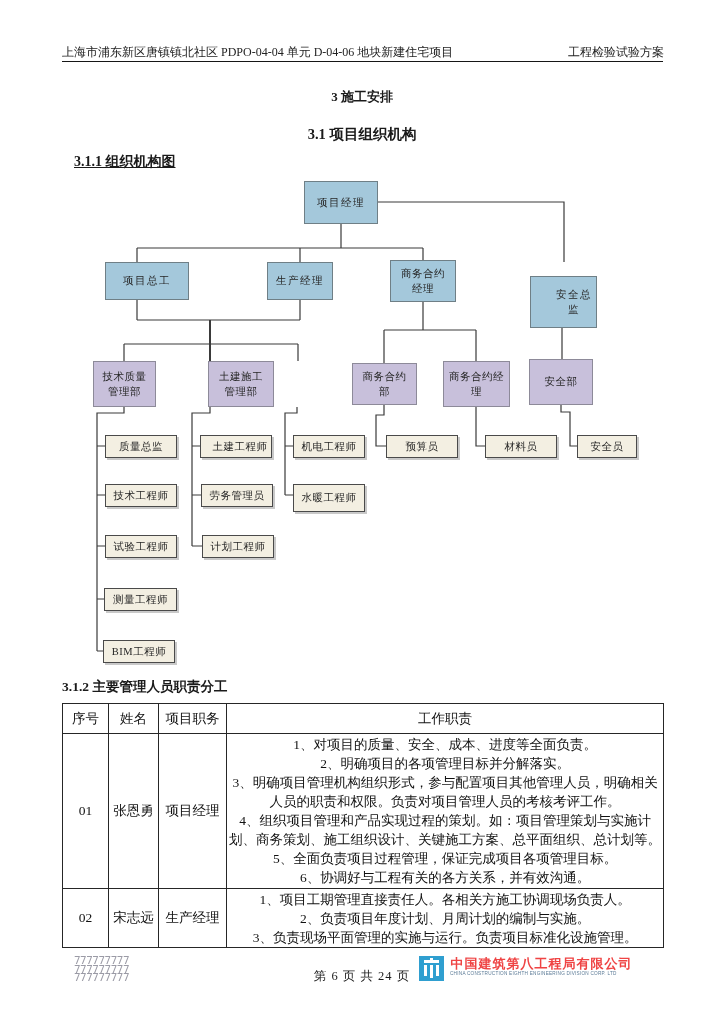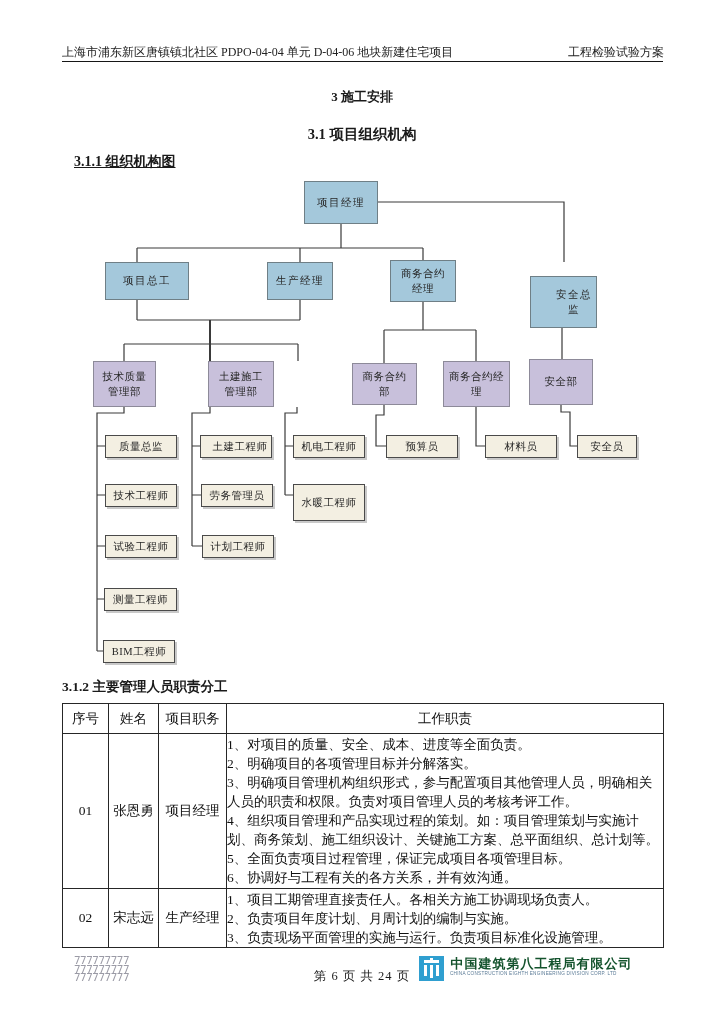--- a/index.html
+++ b/index.html
@@ -28,30 +28,30 @@
   .lv-dept{background:#C8C0DB;border:1px solid #8d8a99;letter-spacing:0.5px;padding:0 5px;}
   .lv-leaf{background:#F3EFE2;border:1px solid #4a4a4a;box-shadow:2px 2px 0 #c9c9c9;letter-spacing:0.5px;}
   
   table.duty{
     position:absolute;left:62px;top:703px;border-collapse:collapse;table-layout:fixed;
     width:601px;font-size:13.5px;color:#111;
   }
   table.duty td{border:1.5px solid #262626;vertical-align:middle;padding:0;}
   td.c-center{text-align:center;}
   td.c-duties{padding:4px 4px 4px 7px;vertical-align:middle;}
-  .duty-line{line-height:19px;}
+  .duty-line{line-height:19px;text-align:center;}
   
   .pageno{position:absolute;left:0;top:968px;width:724px;text-align:center;font-size:12.5px;letter-spacing:1px;}
   .wmark{position:absolute;left:74px;top:957px;color:#9b9ba6;font-family:"DejaVu Sans Mono","Liberation Mono",monospace;
          font-size:11px;letter-spacing:-0.5px;}
   .wmark .list-item{line-height:8.5px;height:8.5px;}
   .logo-wrap{position:absolute;right:60px;top:956px;display:flex;align-items:flex-start;}
   .logo-sq{width:25px;height:25px;margin-right:6px;flex:none;}
   .logo-cn{font-family:"Liberation Sans","DejaVu Sans",sans-serif;font-weight:bold;font-size:13px;
-           color:#14532d;letter-spacing:1px;line-height:15px;white-space:nowrap;}
+           color:#ef4444;letter-spacing:1px;line-height:15px;white-space:nowrap;}
   .logo-en{font-family:"Liberation Sans","DejaVu Sans",sans-serif;font-size:6px;color:#5a7a96;
            transform:scale(0.78);transform-origin:left top;white-space:nowrap;letter-spacing:0.3px;}
 </style>
 </head>
 <body>
 
 <div class="page">
 
   <div class="hdr-left">上海市浦东新区唐镇镇北社区 PDPO-04-04 单元 D-04-06 地块新建住宅项目</div>
   <div class="hdr-right">工程检验试验方案</div>
@@ -95,21 +95,21 @@
   <div class="onode lv-leaf" style="left:105px;top:484px;width:72px;height:23px;">技术工程师</div>
   <div class="onode lv-leaf" style="left:105px;top:535px;width:72px;height:23px;">试验工程师</div>
   <div class="onode lv-leaf" style="left:104px;top:588px;width:73px;height:23px;">测量工程师</div>
   <div class="onode lv-leaf" style="left:103px;top:640px;width:72px;height:23px;">BIM工程师</div>
 
   <div class="onode lv-leaf" style="left:200px;top:435px;width:72px;height:23px;padding-left:8px;">土建工程师</div>
   <div class="onode lv-leaf" style="left:201px;top:484px;width:72px;height:23px;">劳务管理员</div>
   <div class="onode lv-leaf" style="left:202px;top:535px;width:72px;height:23px;">计划工程师</div>
 
   <div class="onode lv-leaf" style="left:293px;top:435px;width:72px;height:23px;">机电工程师</div>
-  <div class="onode lv-leaf" style="left:293px;top:484px;width:72px;height:37px;">水暖工程师</div>
+  <div class="onode lv-leaf" style="left:293px;top:484px;width:72px;height:28px;">水暖工程师</div>
 
   <div class="onode lv-leaf" style="left:386px;top:435px;width:72px;height:23px;">预算员</div>
   <div class="onode lv-leaf" style="left:485px;top:435px;width:72px;height:23px;">材料员</div>
   <div class="onode lv-leaf" style="left:577px;top:435px;width:60px;height:23px;">安全员</div>
 
   <div class="h-sub2">3.1.2  主要管理人员职责分工</div>
 
   <table class="duty">
     <colgroup>
       <col style="width:46px">

